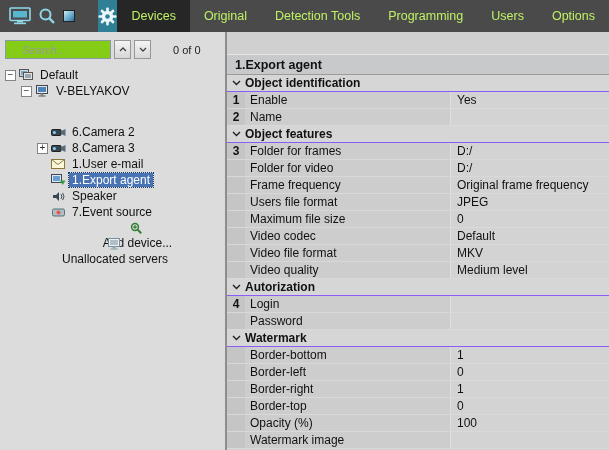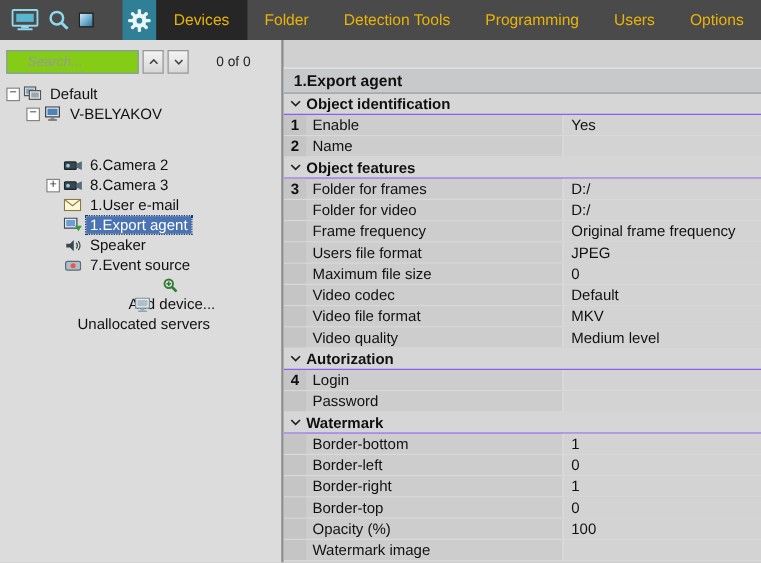--- a/index.html
+++ b/index.html
@@ -7,21 +7,21 @@
     font-family:"Liberation Sans",sans-serif;font-size:12px;color:#111}
 
   
   .topbar{height:32px;background:#4a4a4a;display:flex;align-items:stretch}
   .tool-icons{display:flex;align-items:center;gap:7px;padding:0 9px}
   .tool-icons .ticonbtn{display:flex;align-items:center;justify-content:center;cursor:pointer}
   .layout-sq{width:12px;height:12px;border:1px solid #222;
     background:linear-gradient(135deg,#cfeaf4 0%,#7db9d6 45%,#2f6f9e 100%)}
   .gear-btn{width:36px;background:#2f7f96;display:flex;align-items:center;justify-content:center;cursor:pointer;margin-left:14px}
   .tabs{display:flex}
-  .tab{padding:0 14px;line-height:32px;color:#eab308;font-size:12.5px;cursor:pointer;white-space:nowrap}
+  .tab{padding:0 14px;line-height:32px;color:#bef264;font-size:12.5px;cursor:pointer;white-space:nowrap}
   .tab.active{background:#262626}
 
   
   .main{display:flex;height:418px}
   .left{width:227px;background:#dcdcdc;border-right:2px solid #8d8d8d;padding-top:7px;flex:0 0 227px}
   .right{flex:1;background:#d0d0d0;padding-top:22px;display:flex;flex-direction:column}
 
   
   .searchrow{display:flex;align-items:center;gap:3px;padding:1px 5px 7px 5px}
   .searchrow input{width:106px;height:19px;border:1px solid #8a9aa8;padding:0 16px;
@@ -86,21 +86,21 @@
           <rect x="8.6" y="0.5" width="2.8" height="19" rx="1" transform="rotate(135 10 10)"></rect>
           <circle cx="10" cy="10" r="6"></circle>
         </g>
         <circle cx="10" cy="10" r="2.4" fill="#2f7f96"></circle>
       </svg>
     </span>
   </div>
 
   <div class="tabs">
       <div class="tab active">Devices</div>
-      <div class="tab">Folder</div>
+      <div class="tab">Original</div>
       <div class="tab">Detection Tools</div>
       <div class="tab">Programming</div>
       <div class="tab">Users</div>
       <div class="tab">Options</div>
     </div>
 </div>
 
 <div class="main">
 
   <div class="left">

